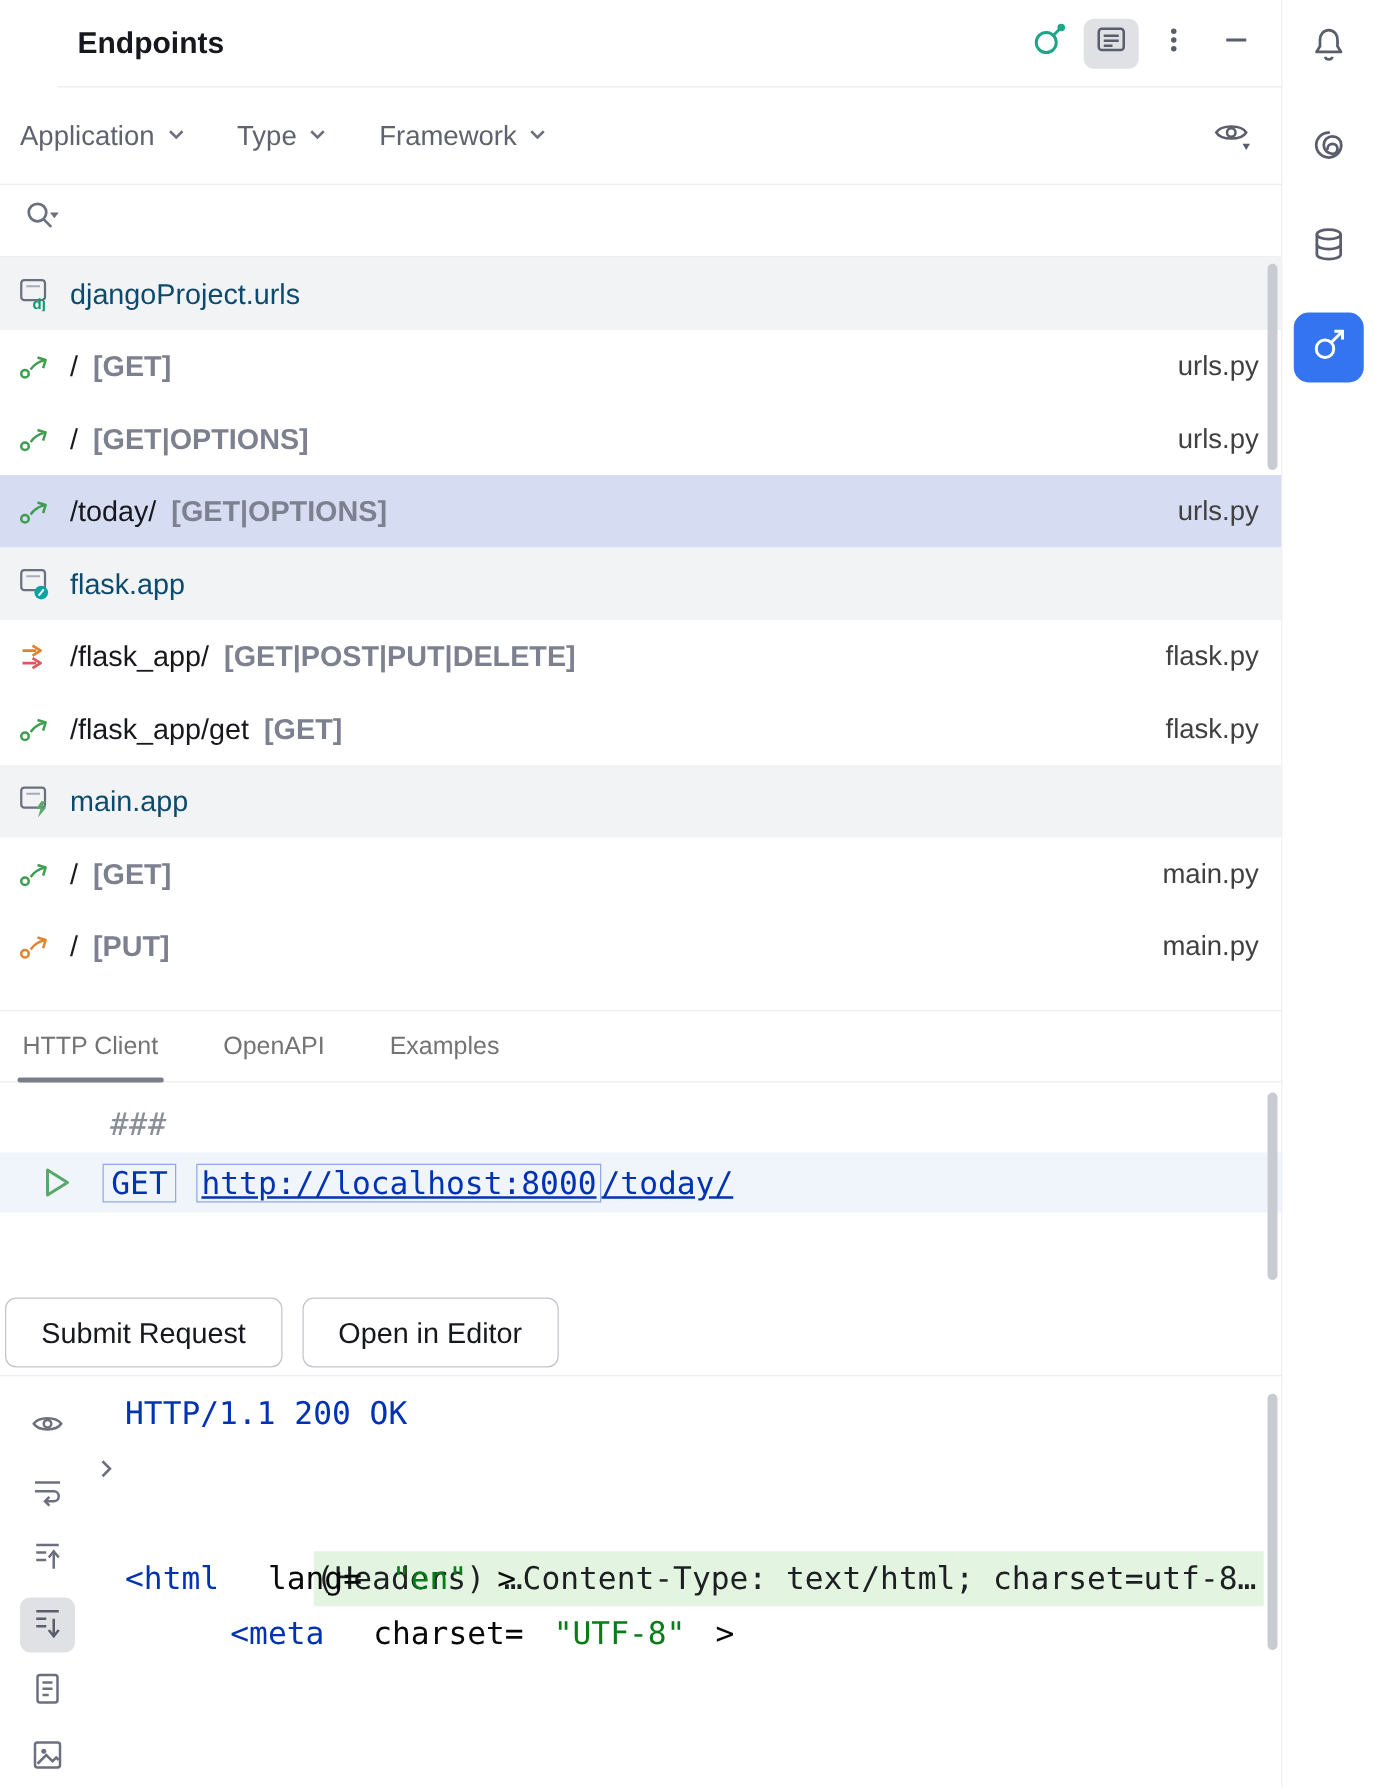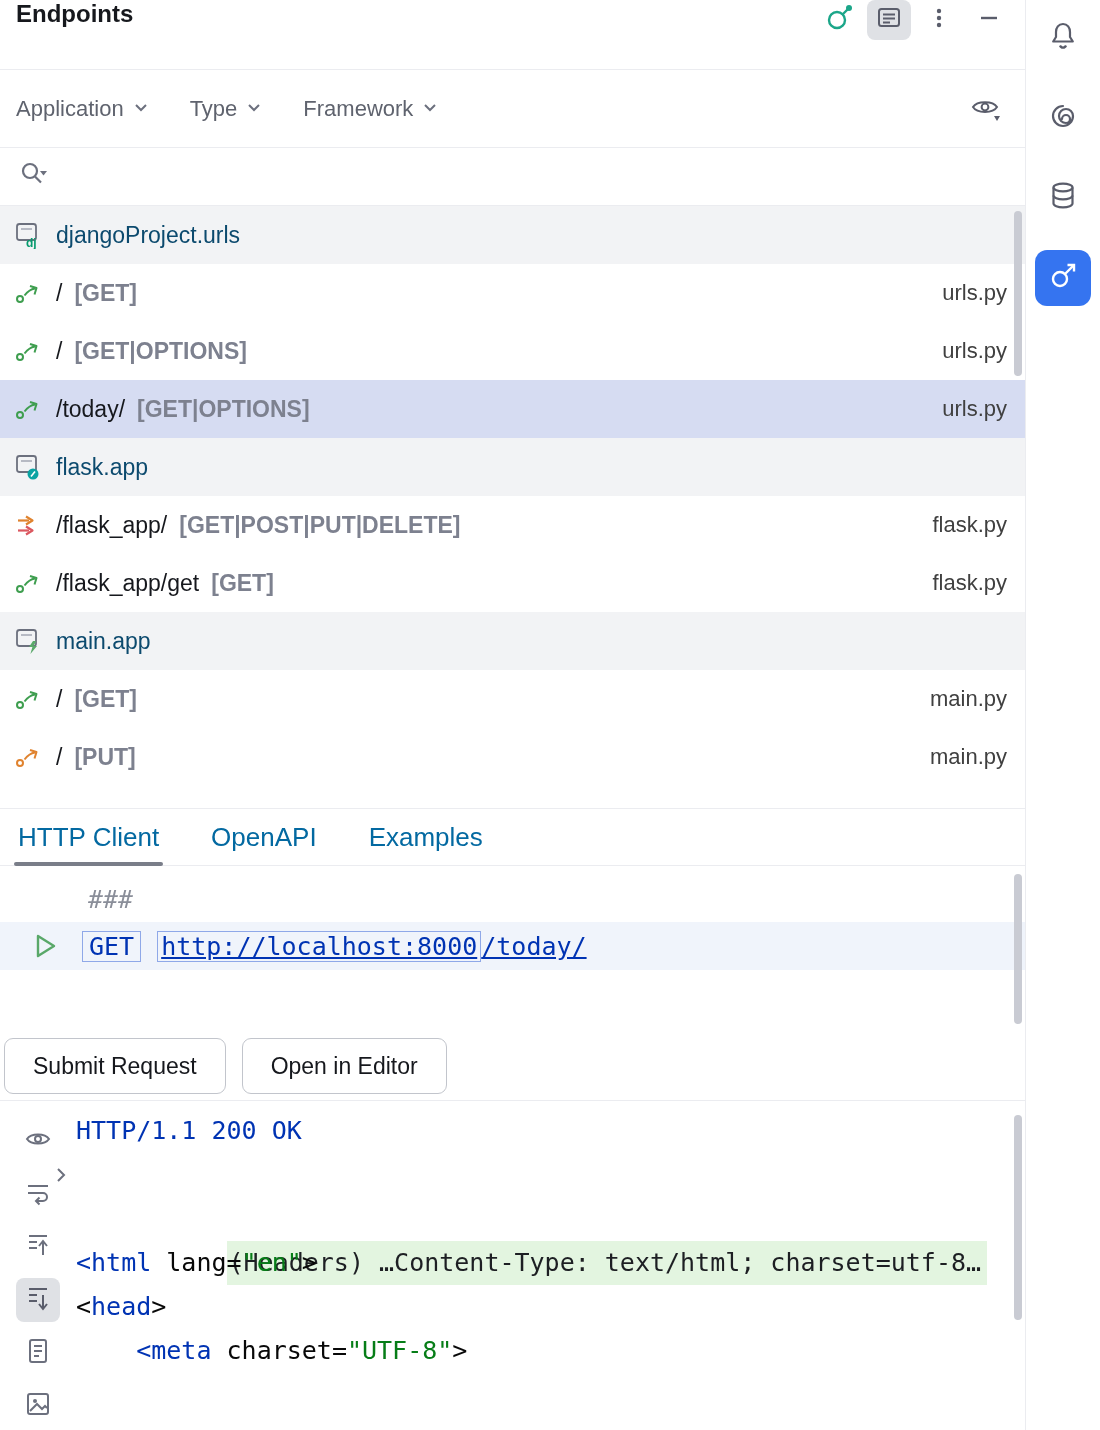--- a/index.html
+++ b/index.html
@@ -2,21 +2,21 @@
 <html><head>
 <meta charset="utf-8">
 <style>
   * { margin:0; padding:0; box-sizing:border-box; }
   html,body { width:1100px; height:1430px; }
   body { font-family:"Liberation Sans", sans-serif; background:#fff; color:#1d1f23; overflow:hidden; }
   .app { display:flex; width:1100px; height:1430px; }
   .main { width:1026px; border-right:1px solid #ebecf0; display:flex; flex-direction:column; background:#fff; }
 
   
-  .titlebar { height:70px; display:flex; padding:0 14px 0 16px; border-bottom:1px solid #ebecf0; flex:none; }
+  .titlebar { height:70px; display:flex; align-items:center; padding:0 14px 0 16px; border-bottom:1px solid #ebecf0; flex:none;margin-left:46px; }
   .titlebar .title { font-size:24px; font-weight:bold; color:#16181d; }
   .titlebar .spacer { flex:1; }
   .iconbtn { width:44px; height:40px; display:flex; align-items:center; justify-content:center; border-radius:8px; margin-left:6px; }
   .iconbtn.active { background:#dfe1e5; }
 
   
   .filters { height:78px; display:flex; align-items:center; padding:0 18px 0 16px; gap:40px; border-bottom:1px solid #ebecf0; flex:none;justify-content:flex-end; }
   .filter { display:flex; align-items:center; gap:8px; font-size:22px; color:#5f636e; cursor:default; }
   .filters .spacer { flex:1; }
 
@@ -29,21 +29,21 @@
   .row .micon, .row .gicon { width:30px; margin-right:12px; display:flex; align-items:center; }
   .row .path { color:#16181d; }
   .row .methods { color:#7d818f; font-weight:bold; margin-left:12px; }
   .row .file { margin-left:auto; color:#404040; font-size:22px; }
   .row.group { background:#f2f3f5; }
   .row.selected { background:#d6dcf2; }
   .row .glabel { color:#0c4a6e; }
 
   
   .tabs { height:58px; display:flex; align-items:stretch; gap:52px; padding:0 0 0 18px; border-top:1px solid #ebecf0; border-bottom:1px solid #ebecf0; flex:none; }
-  .tab { position:relative; display:flex; align-items:center; font-size:26px; color:#0369a1; }
+  .tab { position:relative; display:flex; align-items:center; font-size:20px; color:#737373; }
   .tab.selected::after { content:""; position:absolute; left:-4px; right:-4px; bottom:-1px; height:4px; background:#7a7e89; border-radius:2px; }
 
   
   .editor { position:relative; height:166px; flex:none; font-family:"DejaVu Sans Mono", monospace; font-size:25px; }
   .ed-line1 { height:44px; line-height:44px; padding-left:88px; color:#8a8e99; font-style:italic; }
   .ed-line2 { height:48px; display:flex; align-items:center; background:#f0f4fb; }
   .playbtn { margin-left:30px; display:flex; }
   .tokenbox { border:1px solid #8fa8e8; padding:0 6px; color:#0033b3; }
   .method-token { margin-left:22px; }
   .url { margin-left:16px; color:#0033b3; text-decoration:underline; }
@@ -53,21 +53,21 @@
   .actions { height:69px; display:flex; align-items:center; gap:16px; padding-left:4px; border-bottom:1px solid #ebecf0; flex:none; }
   .btn { height:56px; border:1px solid #c2c5cc; border-radius:9px; background:#fff; font-family:"Liberation Sans",sans-serif; font-size:23px; color:#16181d; padding:0 28px; display:flex; align-items:center; }
 
   
   .response { position:relative; flex:1; display:flex; overflow:hidden; }
   .gutter { width:76px; flex:none; padding-top:18px; display:flex; flex-direction:column; align-items:center; gap:9px; }
   .gbtn { width:44px; height:44px; display:flex; align-items:center; justify-content:center; border-radius:8px; }
   .gbtn.active { background:#dfe1e5; }
   .code { flex:1; padding-top:8px; font-family:"DejaVu Sans Mono", monospace; font-size:25px; }
   .cline { height:44px; line-height:44px; position:relative; white-space:pre; }
-  .cline span { white-space:pre; }
+  .cline span { white-space:pre;margin-left:24px; }
   .c-blue { color:#0033b3; }
   .c-green { color:#067d17; }
   .c-dark { color:#080808; }
   .hl-headers { background:#e3f5e0; display:inline-block; padding:0 6px 0 2px; color:#1d1f23; }
   .fold { position:absolute; left:-24px; top:0; height:44px; display:flex; align-items:center; }
 
   
   .thumb { position:absolute; right:3px; width:8px; border-radius:4px; background:#c9cbd3; }
 
   
@@ -378,21 +378,20 @@
       <div class="code">
         <div class="cline"><span class="c-blue">HTTP/1.1 200 OK</span></div>
         <div class="cline">
           <span class="fold"><svg width="18" height="18" viewBox="0 0 18 18">
                 <path d="M6 3 L12 9 L6 15" fill="none" stroke="#6c707e" stroke-width="2"></path>
               </svg></span>
           <span class="hl-headers">(Headers) …Content-Type: text/html; charset=utf-8…</span>
         </div>
         <div class="cline"></div>
         <div class="cline"><span class="c-blue">&lt;html </span><span class="c-dark">lang=</span><span class="c-green">"en"</span><span class="c-dark">&gt;</span></div>
-        <div class="cline"><span class="c-dark">&lt;</span><span class="c-blue">head</span><span class="c-dark">&gt;</span></div>
         <div class="cline"><span class="c-dark">    </span><span class="c-blue">&lt;meta </span><span class="c-dark">charset=</span><span class="c-green">"UTF-8"</span><span class="c-dark">&gt;</span></div>
       </div>
 
       <div class="thumb" style="top:14px;height:205px;"></div>
     </div>
   </div>
 
   <div class="tools">
     <span class="tbtn">
       <span>

